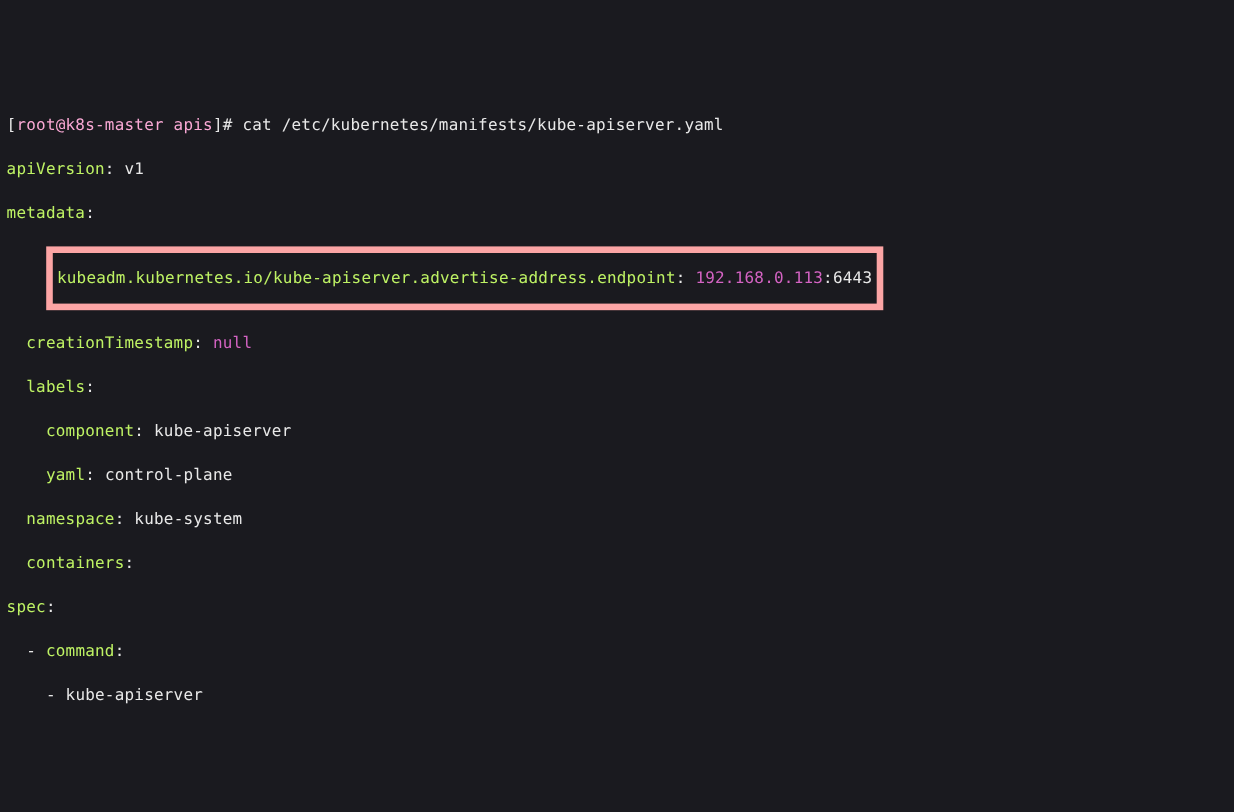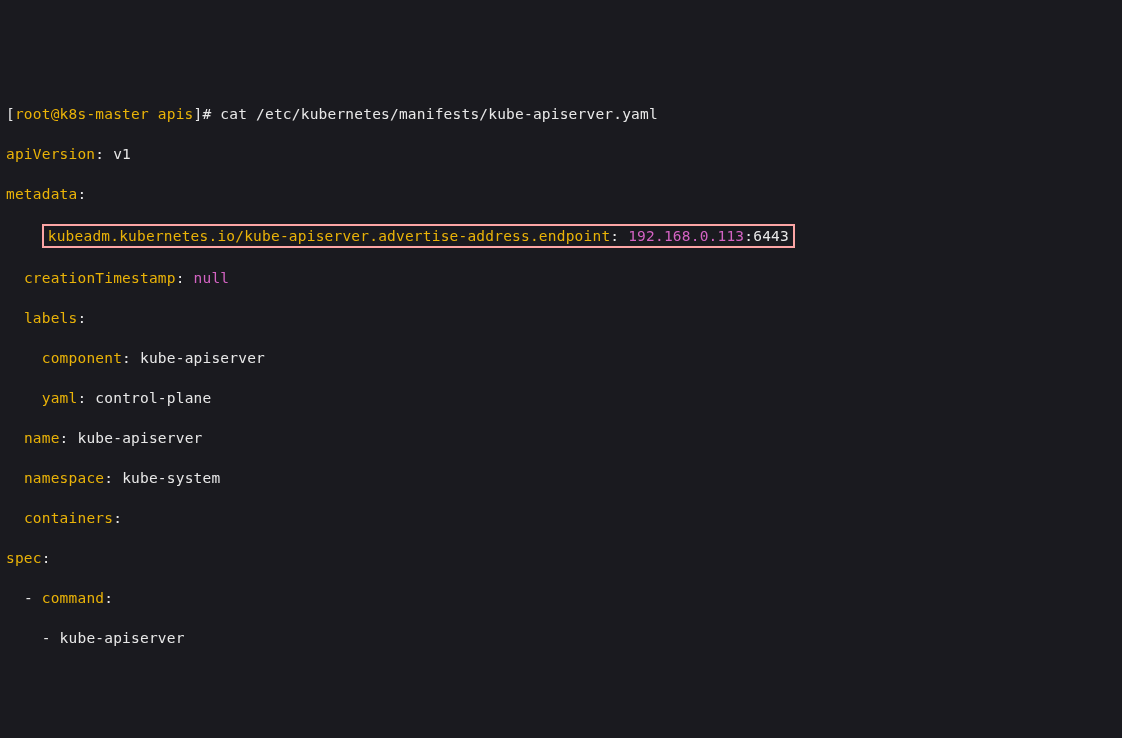--- a/index.html
+++ b/index.html
@@ -6,46 +6,45 @@
     margin: 0;
     padding: 4px 6px;
     background: #1a1a1f;
     color: #e8e8e8;
     font-family: "Consolas", "Menlo", "DejaVu Sans Mono", monospace;
     font-size: 14.5px;
     line-height: 20px;
     white-space: pre;
     letter-spacing: 0.2px;
   }
-  .prompt-user { color: #eab308; }
-  .cyan   { color: #eab308; }
+  .prompt-user { color: #f9a8d4; }
+  .cyan   { color: #bef264; }
   .pink   { color: #d463c3; }
   .boxed {
-    border: 2px solid #fca5a5;
-    padding: 1px 4px;
+    border: 6px solid #fca5a5;
+    padding: 14px 4px;
     display: inline-block;
     line-height: 18px;
   }
   .row { display: block; }
 </style>
 </head>
 <body>
 
 
 
 <div>
 <span class="row"><span>[</span><span class="prompt-user">root@k8s-master apis</span><span>]# </span><span>cat /etc/kubernetes/manifests/kube-apiserver.yaml</span></span>
 <span class="row"><span class="cyan">apiVersion</span><span>: </span><span>v1</span></span>
 <span class="row"><span class="cyan">metadata</span><span>:</span></span>
 <span class="row"><span>    </span><span class="boxed"><span class="cyan">kubeadm.kubernetes.io/kube-apiserver.advertise-address.endpoint</span><span>: </span><span class="pink">192.168.0.113</span><span>:6443</span></span></span>
 <span class="row"><span>  </span><span class="cyan">creationTimestamp</span><span>: </span><span class="pink">null</span></span>
 <span class="row"><span>  </span><span class="cyan">labels</span><span>:</span></span>
 <span class="row"><span>    </span><span class="cyan">component</span><span>: </span><span>kube-apiserver</span></span>
 <span class="row"><span>    </span><span class="cyan">yaml</span><span>: </span><span>control-plane</span></span>
-<span class="row"><span>  </span><span class="cyan">name</span><span>: </span><span>kube-apiserver</span></span>
 <span class="row"><span>  </span><span class="cyan">namespace</span><span>: </span><span>kube-system</span></span>
 <span class="row"><span>  </span><span class="cyan">containers</span><span>:</span></span>
 <span class="row"><span class="cyan">spec</span><span>:</span></span>
 <span class="row"><span>  </span><span>- </span><span class="cyan">command</span><span>:</span></span>
 <span class="row"><span>    </span><span>- </span><span>kube-apiserver</span></span>
 
 </div>
 
 
 

